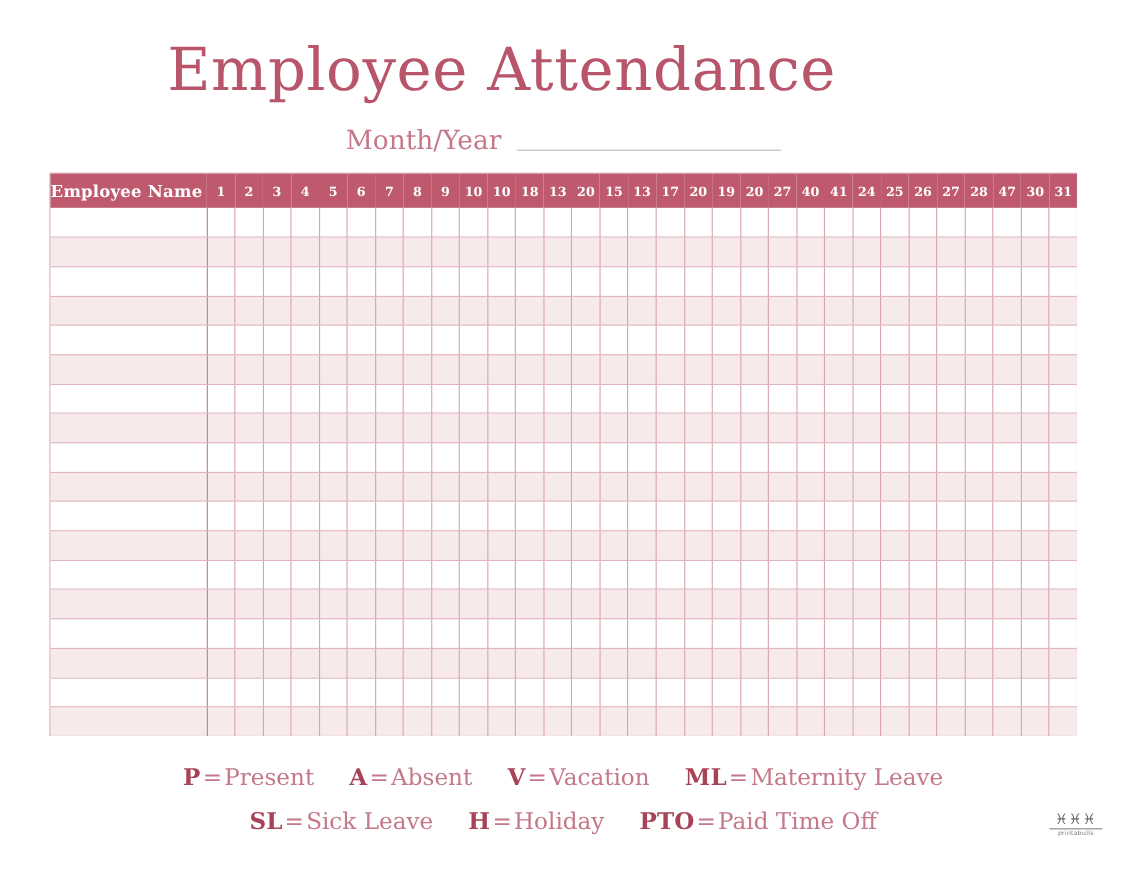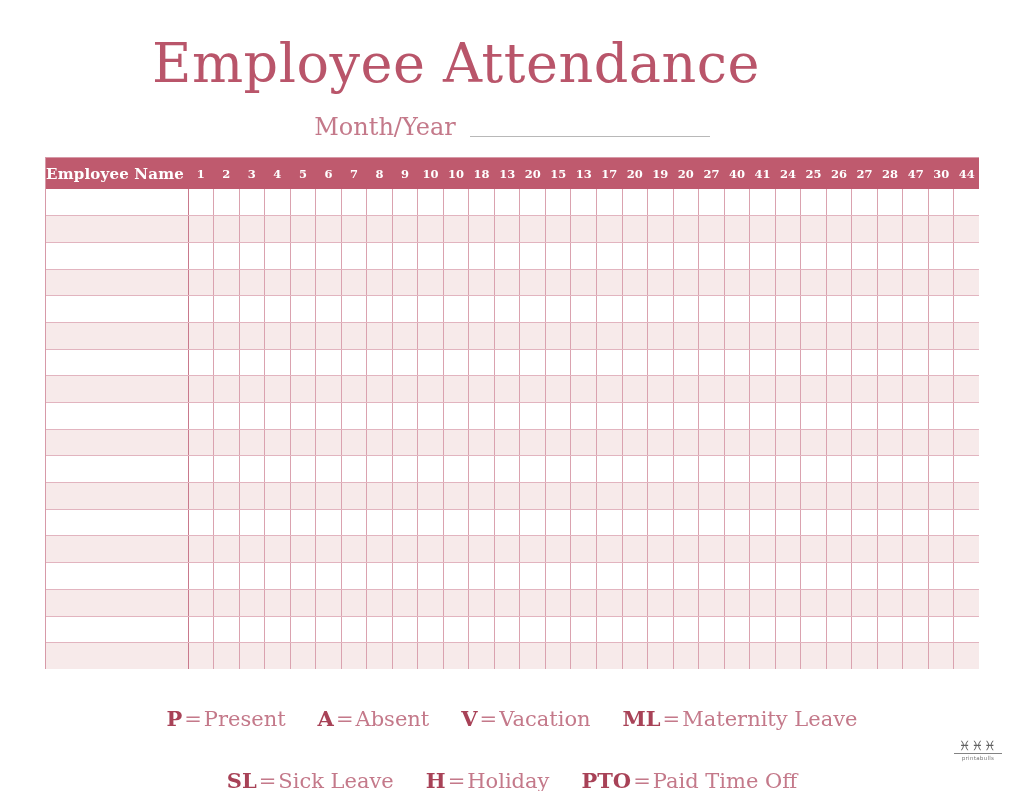--- a/index.html
+++ b/index.html
@@ -129,21 +129,21 @@
     top: 688px;
     width: 1024px;
     text-align: center;
   }
   .legend-line {
     white-space: nowrap;
     line-height: 38px;
   }
   .legend-item {
     display: inline-block;
-    margin: 12px 16px;
+    margin: 0 16px;
     font-size: 21px;
     font-family: "DejaVu Serif", "Liberation Serif", serif;
     color: #c4798a;
     white-space: nowrap;
   }
   .legend-code {
     font-weight: bold;
     color: #a84257;
   }
   .legend-eq {
@@ -222,21 +222,21 @@
             <th class="day-head">27</th>
             <th class="day-head">40</th>
             <th class="day-head">41</th>
             <th class="day-head">24</th>
             <th class="day-head">25</th>
             <th class="day-head">26</th>
             <th class="day-head">27</th>
             <th class="day-head">28</th>
             <th class="day-head">47</th>
             <th class="day-head">30</th>
-            <th class="day-head">44</th>
+            <th class="day-head">31</th>
           </tr>
       </thead>
       <tbody>
 
       <tr class="row-odd">
             <td class="name-cell"></td>
             <td class="day-cell"></td>
             <td class="day-cell"></td>
             <td class="day-cell"></td>
             <td class="day-cell"></td>

